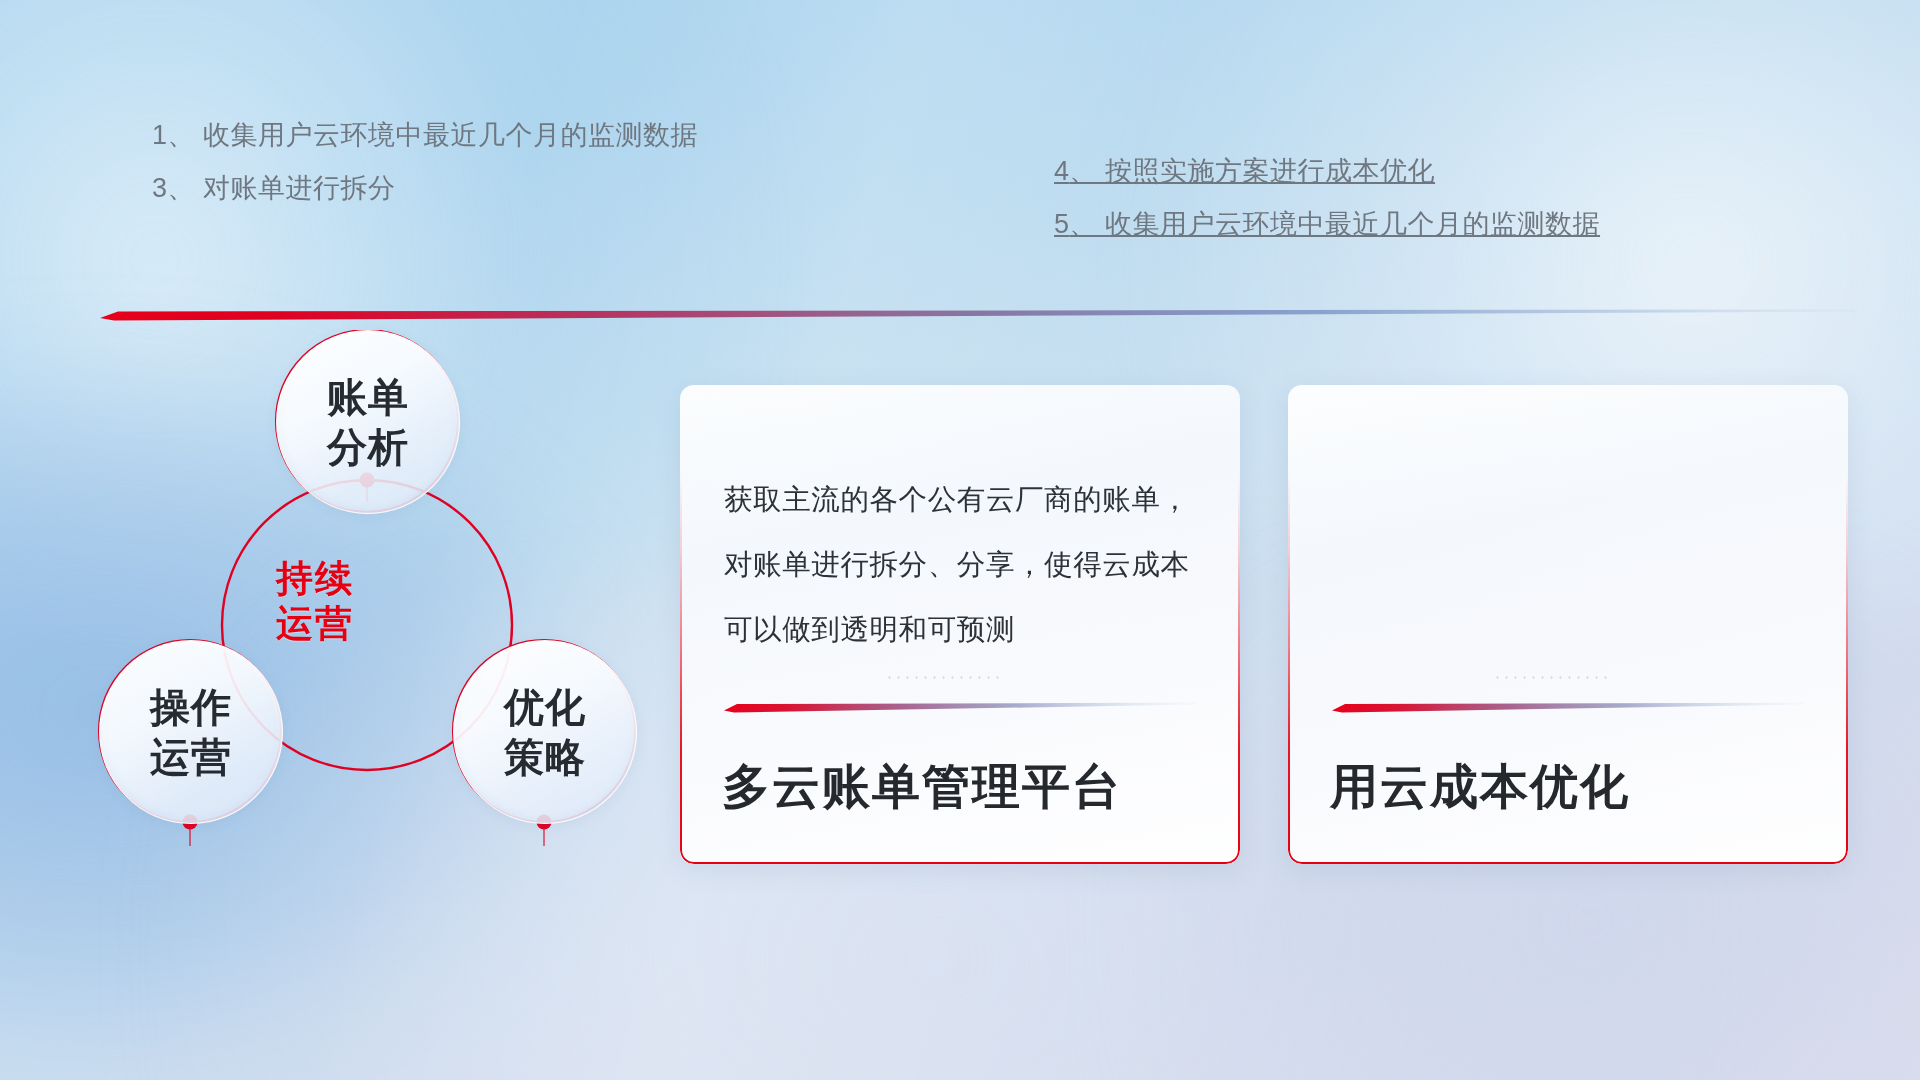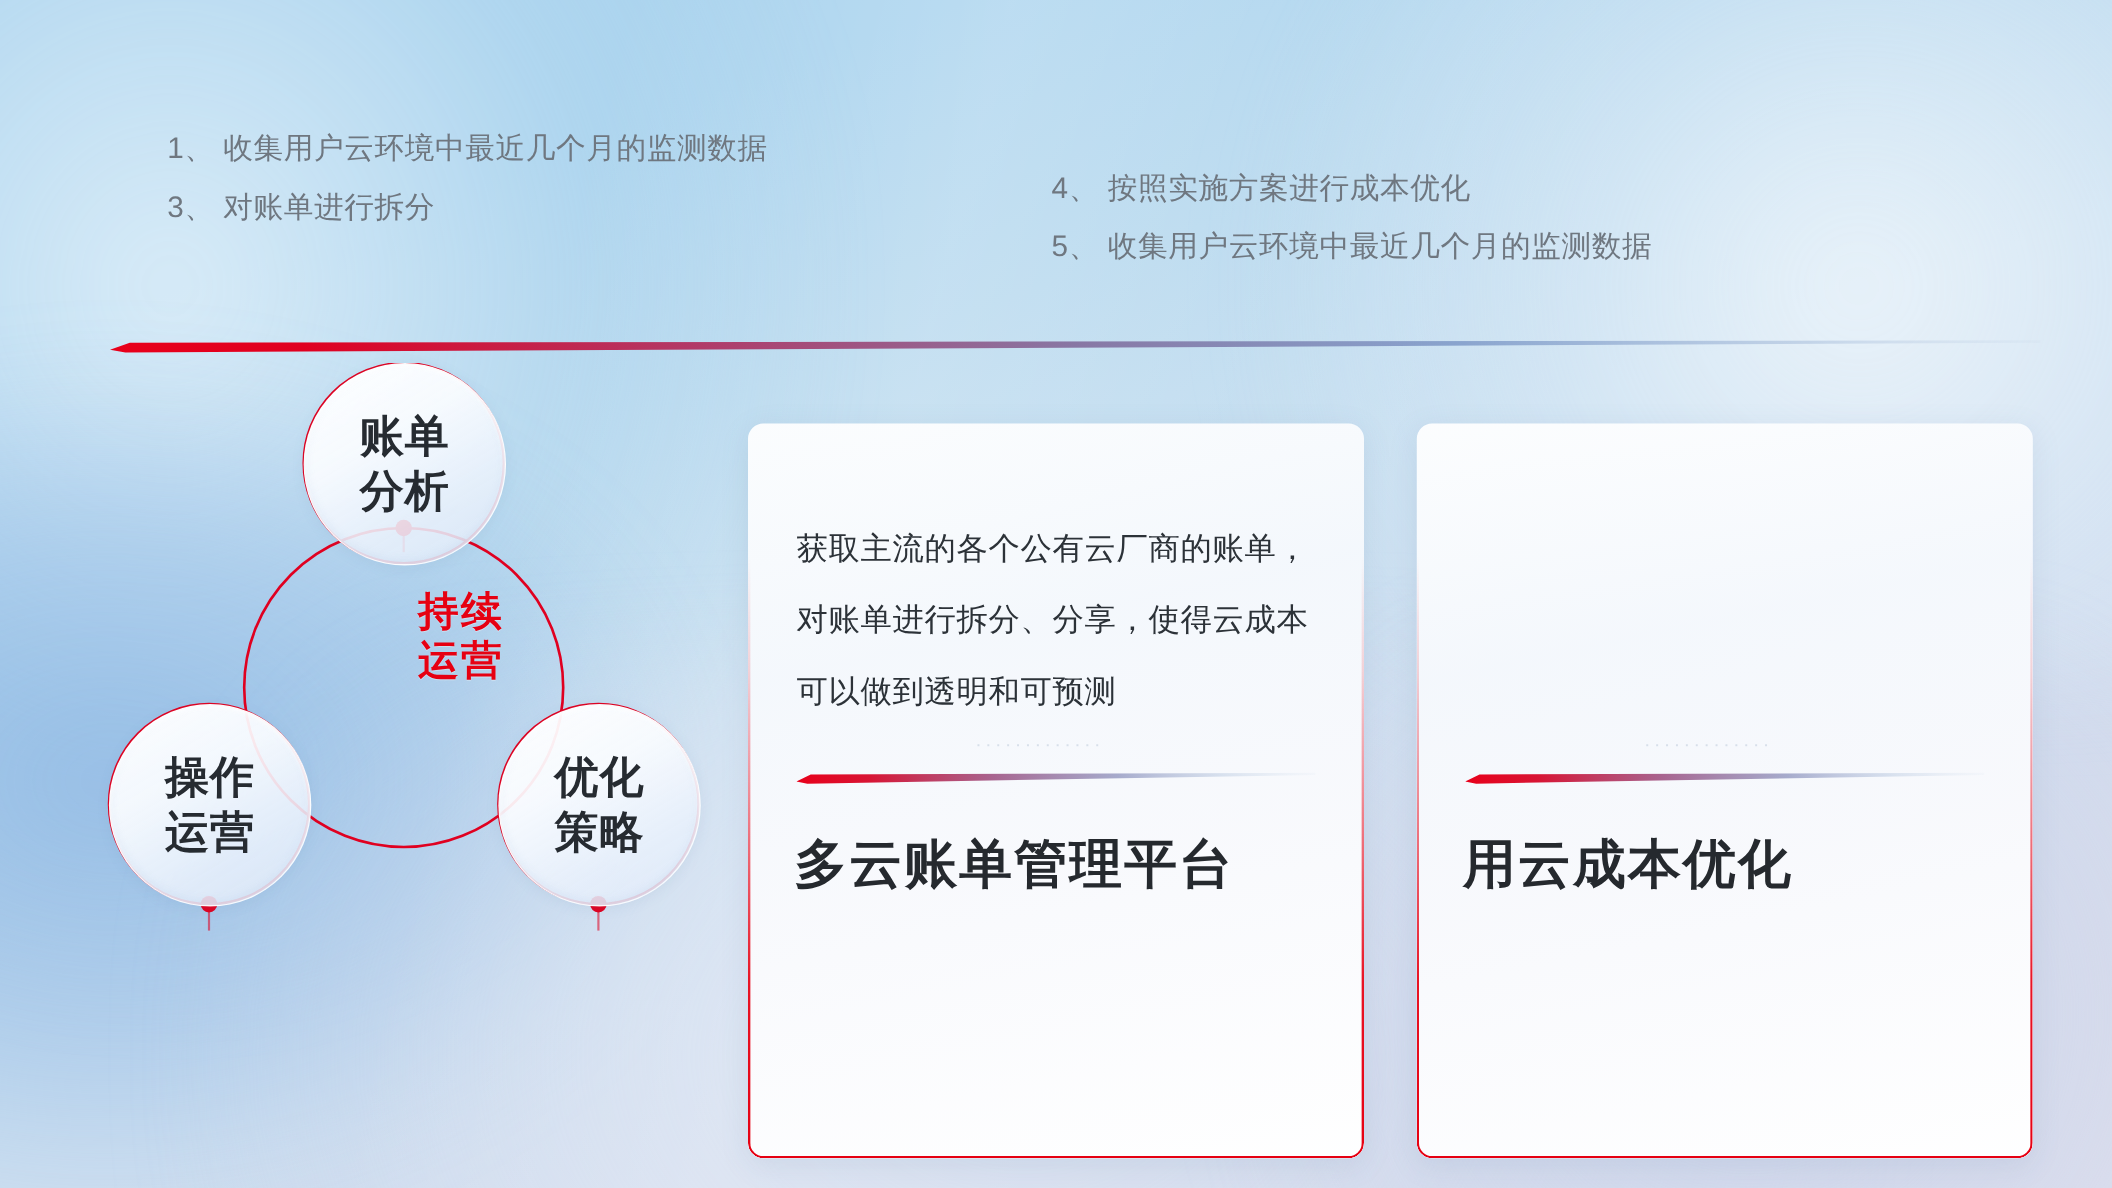--- a/index.html
+++ b/index.html
@@ -94,21 +94,21 @@
 
   
   .list {
     position: absolute;
     color: #6f7780;
     font-size: 27px;
     letter-spacing: 0.5px;
     line-height: 1;
   }
   .list-left  { left: 152px; top: 122px; }
-  .list-right { left: 956px; top: 158px; }
+  .list-right { left: 1054px; top: 158px; text-decoration: underline; }
   .list-item {
     display: block;
     margin-bottom: 26px;
     white-space: nowrap;
   }
 
   
   .divider {
     position: absolute;
     left: 100px;
@@ -149,37 +149,38 @@
     line-height: 1.26;
     letter-spacing: 1px;
   }
   .circ-top    { left: 181px; top: 0px;   width: 182px; height: 182px; }
   .circ-left   { left: 4px;   top: 310px; width: 182px; height: 182px; }
   .circ-right  { left: 358px; top: 310px; width: 182px; height: 182px; }
 
   .center-label {
     position: absolute;
     left: 181px;
-    top: 203px;
+    top: 226px;
     width: 182px;
-    text-align: right;
+    text-align: left;
     color: #e60012;
     font-size: 37px;
     font-weight: 800;
     line-height: 1.22;
     letter-spacing: 2px;
     text-shadow: 0 1px 0 rgba(255,255,255,0.35);
+    font-family: Liberation Serif, serif;
   }
 
   
   .card {
     position: absolute;
     top: 385px;
     width: 560px;
-    height: 668px;
+    height: 479px;
     border-radius: 14px;
     background:
       linear-gradient(168deg,
         rgba(255,255,255,0.93) 0%,
         rgba(246,249,253,0.95) 30%,
         rgba(249,250,253,0.97) 58%,
         rgba(255,255,255,0.99) 100%);
     box-shadow: 0 6px 26px rgba(90,120,165,0.13);
     overflow: hidden;
   }

